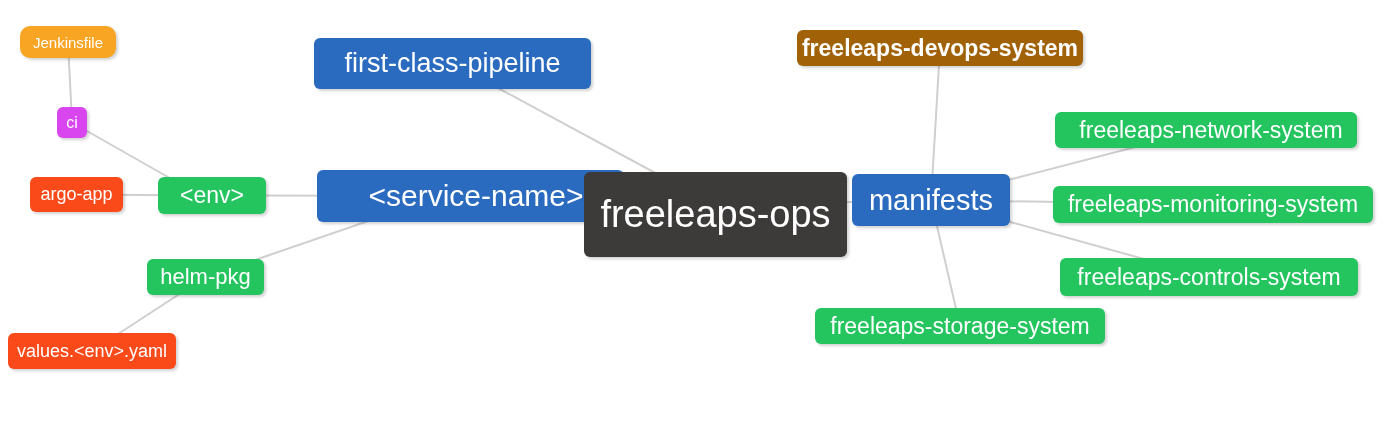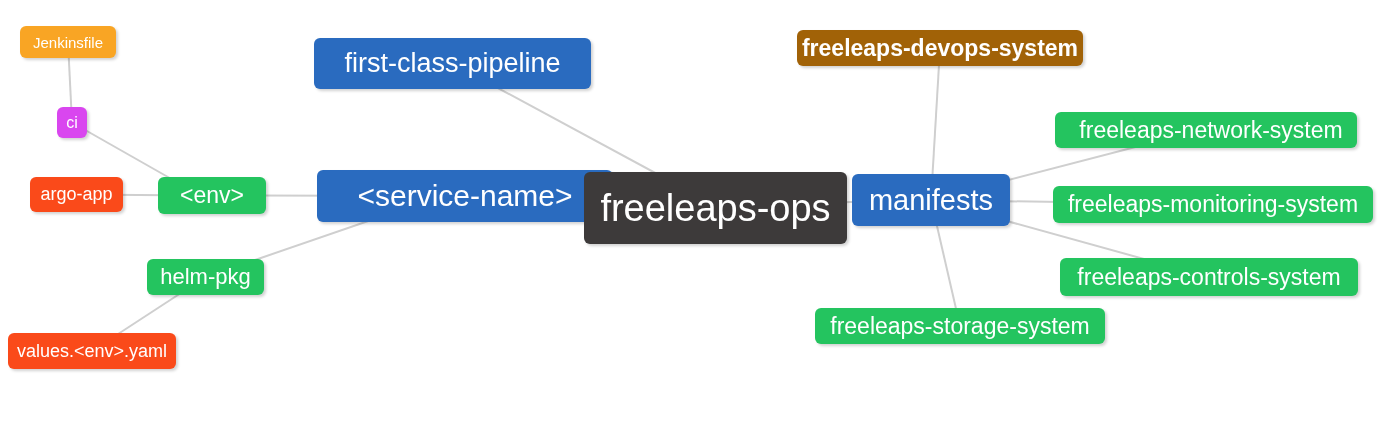--- a/index.html
+++ b/index.html
@@ -7,29 +7,29 @@
     position:relative;width:1390px;height:421px;background:#ffffff;
     overflow:hidden;font-family:"Liberation Sans",sans-serif;
   }
   #edges{position:absolute;left:0;top:0;width:1390px;height:421px;z-index:1;}
   .node{
     position:absolute;display:flex;align-items:center;justify-content:center;
     color:#ffffff;border-radius:6px;white-space:nowrap;z-index:2;
     box-shadow:2px 2px 3px rgba(0,0,0,0.18);
     font-family:"Liberation Sans",sans-serif;
   }
-  #n-jenkinsfile{left:20px;top:26px;width:96px;height:32px;font-size:15px;}
+  #n-jenkinsfile{left:20px;top:26px;width:96px;height:32px;font-size:15px;border-radius:10px;}
   #n-ci{left:57px;top:107px;width:30px;height:31px;font-size:16px;}
   #n-argo{left:30px;top:177px;width:93px;height:35px;font-size:18px;}
   #n-env{left:158px;top:177px;width:108px;height:37px;font-size:23px;}
   #n-helm{left:147px;top:259px;width:117px;height:36px;font-size:22px;}
   #n-values{left:8px;top:333px;width:168px;height:36px;font-size:18px;}
   #n-pipeline{left:314px;top:38px;width:277px;height:51px;font-size:27px;}
-  #n-service{left:317px;top:170px;width:296px;height:52px;font-size:30px;}
-  #n-ops{left:584px;top:172px;width:263px;height:72px;font-size:38px;}
+  #n-service{left:317px;top:170px;width:296px;height:52px;font-size:30px;padding-left:11px;}
+  #n-ops{left:584px;top:172px;width:263px;height:85px;font-size:38px;}
   #n-manifests{left:852px;top:174px;width:158px;height:52px;font-size:29px;}
   #n-devops{left:797px;top:30px;width:286px;height:36px;font-size:23px;}
   #n-network{left:1055px;top:112px;width:292px;height:36px;font-size:23px;padding-left:10px;}
   #n-monitoring{left:1053px;top:186px;width:320px;height:37px;font-size:23px;}
   #n-controls{left:1060px;top:258px;width:298px;height:38px;font-size:23px;}
   #n-storage{left:815px;top:308px;width:290px;height:36px;font-size:23px;}
 </style>
 </head>
 <body>
 

